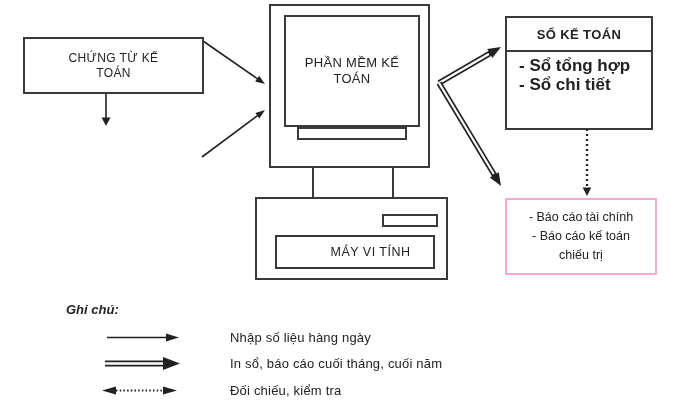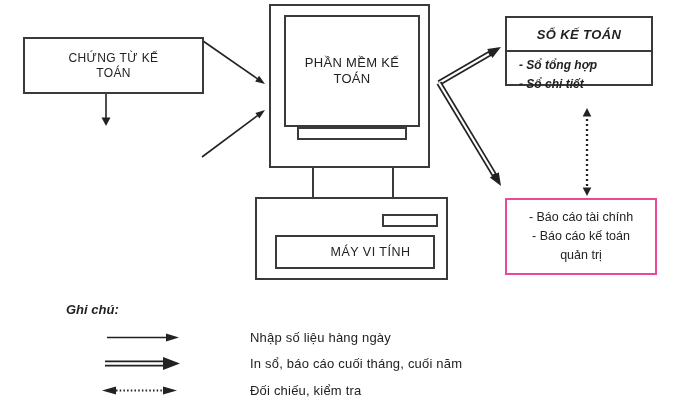--- a/index.html
+++ b/index.html
@@ -36,34 +36,34 @@
           display:flex;align-items:center;justify-content:center;text-align:center;padding:0 12px;}
   .screen .txt{font-size:13px;font-weight:normal;line-height:16px;letter-spacing:.3px;}
   .stand{left:297px;top:127px;width:110px;height:13px;border:2px solid #3a3a3a;background:var(--bg);z-index:3;}
   .neck{left:312px;top:168px;width:82px;height:29px;border-left:2px solid #3a3a3a;border-right:2px solid #3a3a3a;z-index:2;}
   .base{left:255px;top:197px;width:193px;height:83px;border:2px solid #3a3a3a;background:var(--bg);z-index:2;}
   .slot{left:125px;top:15px;width:56px;height:13px;border:2px solid #3a3a3a;}
   .pc-label{left:18px;top:36px;width:160px;height:34px;border:2px solid #3a3a3a;
             display:flex;align-items:center;justify-content:center;}
   .pc-label .txt{font-size:12.5px;letter-spacing:.5px;margin-left:31px;}
   
-  .b-ledger{left:505px;top:16px;width:148px;height:70px;border:2px solid #3a3a3a;background:var(--bg);
-            position:absolute;box-sizing:border-box;z-index:2;font-style:italic;}
+  .b-ledger{left:505px;top:16px;width:148px;height:114px;border:2px solid #3a3a3a;background:var(--bg);
+            position:absolute;box-sizing:border-box;z-index:2;}
   .b-ledger .hdr{height:32px;border-bottom:2px solid #3a3a3a;display:flex;align-items:center;justify-content:center;
                  font-size:13px;font-weight:bold;letter-spacing:.4px;}
-  .b-ledger .items{padding:4px 4px 0 12px;font-size:12px;font-weight:bold;line-height:19px;text-align:left;}
-  .b-reports{left:505px;top:198px;width:152px;height:77px;border:2px solid #ec4899;background:var(--bg);
+  .b-ledger .items{padding:4px 4px 0 12px;font-size:17px;font-weight:bold;line-height:19px;text-align:left;}
+  .b-reports{left:505px;top:198px;width:152px;height:77px;border:2px solid #f9a8d4;background:var(--bg);
              position:absolute;box-sizing:border-box;z-index:2;
              display:flex;flex-direction:column;justify-content:center;text-align:center;padding:0 10px;}
   .b-reports .item{font-size:12.5px;line-height:19px;}
   
   .arrows{position:absolute;left:0;top:0;z-index:1;}
   
   .legend-title{position:absolute;left:66px;top:302px;font-size:13px;font-weight:bold;font-style:italic;}
-  .legend-row{position:absolute;left:100px;height:17px;display:flex;align-items:center;gap:20px;}
+  .legend-row{position:absolute;left:100px;height:17px;display:flex;align-items:center;}
   .legend-row .lbl{margin-left:45px;font-size:13px;letter-spacing:.2px;white-space:nowrap;}
   .lr1{top:329px;} .lr2{top:355px;} .lr3{top:382px;}
 </style>
 </head>
 <body>
 
 <div class="canvas">
 
   <svg class="arrows" width="681" height="408" viewBox="0 0 681 408">
 
@@ -120,21 +120,21 @@
 
   <div class="b-ledger">
     <div class="hdr">SỔ KẾ TOÁN</div>
     <div class="items">
       <div>- Sổ tổng hợp</div>
       <div>- Sổ chi tiết</div>
     </div>
   </div>
   <div class="b-reports">
     <div class="item">- Báo cáo tài chính</div>
-    <div class="item">- Báo cáo kế toán quản trị</div>
+    <div class="item">- Báo cáo kế toán chiếu trị</div>
   </div>
 
   <div class="legend-title">Ghi chú:</div>
 
   <div class="legend-row lr1">
     <svg width="85" height="17" viewBox="0 0 85 17">
       <line x1="7" y1="8.5" x2="67" y2="8.5" stroke="#222" stroke-width="1.6"></line>
       <polygon points="79,8.5 66,4.5 66,12.5" fill="#222"></polygon>
     </svg>
     <span class="lbl">Nhập số liệu hàng ngày</span>

